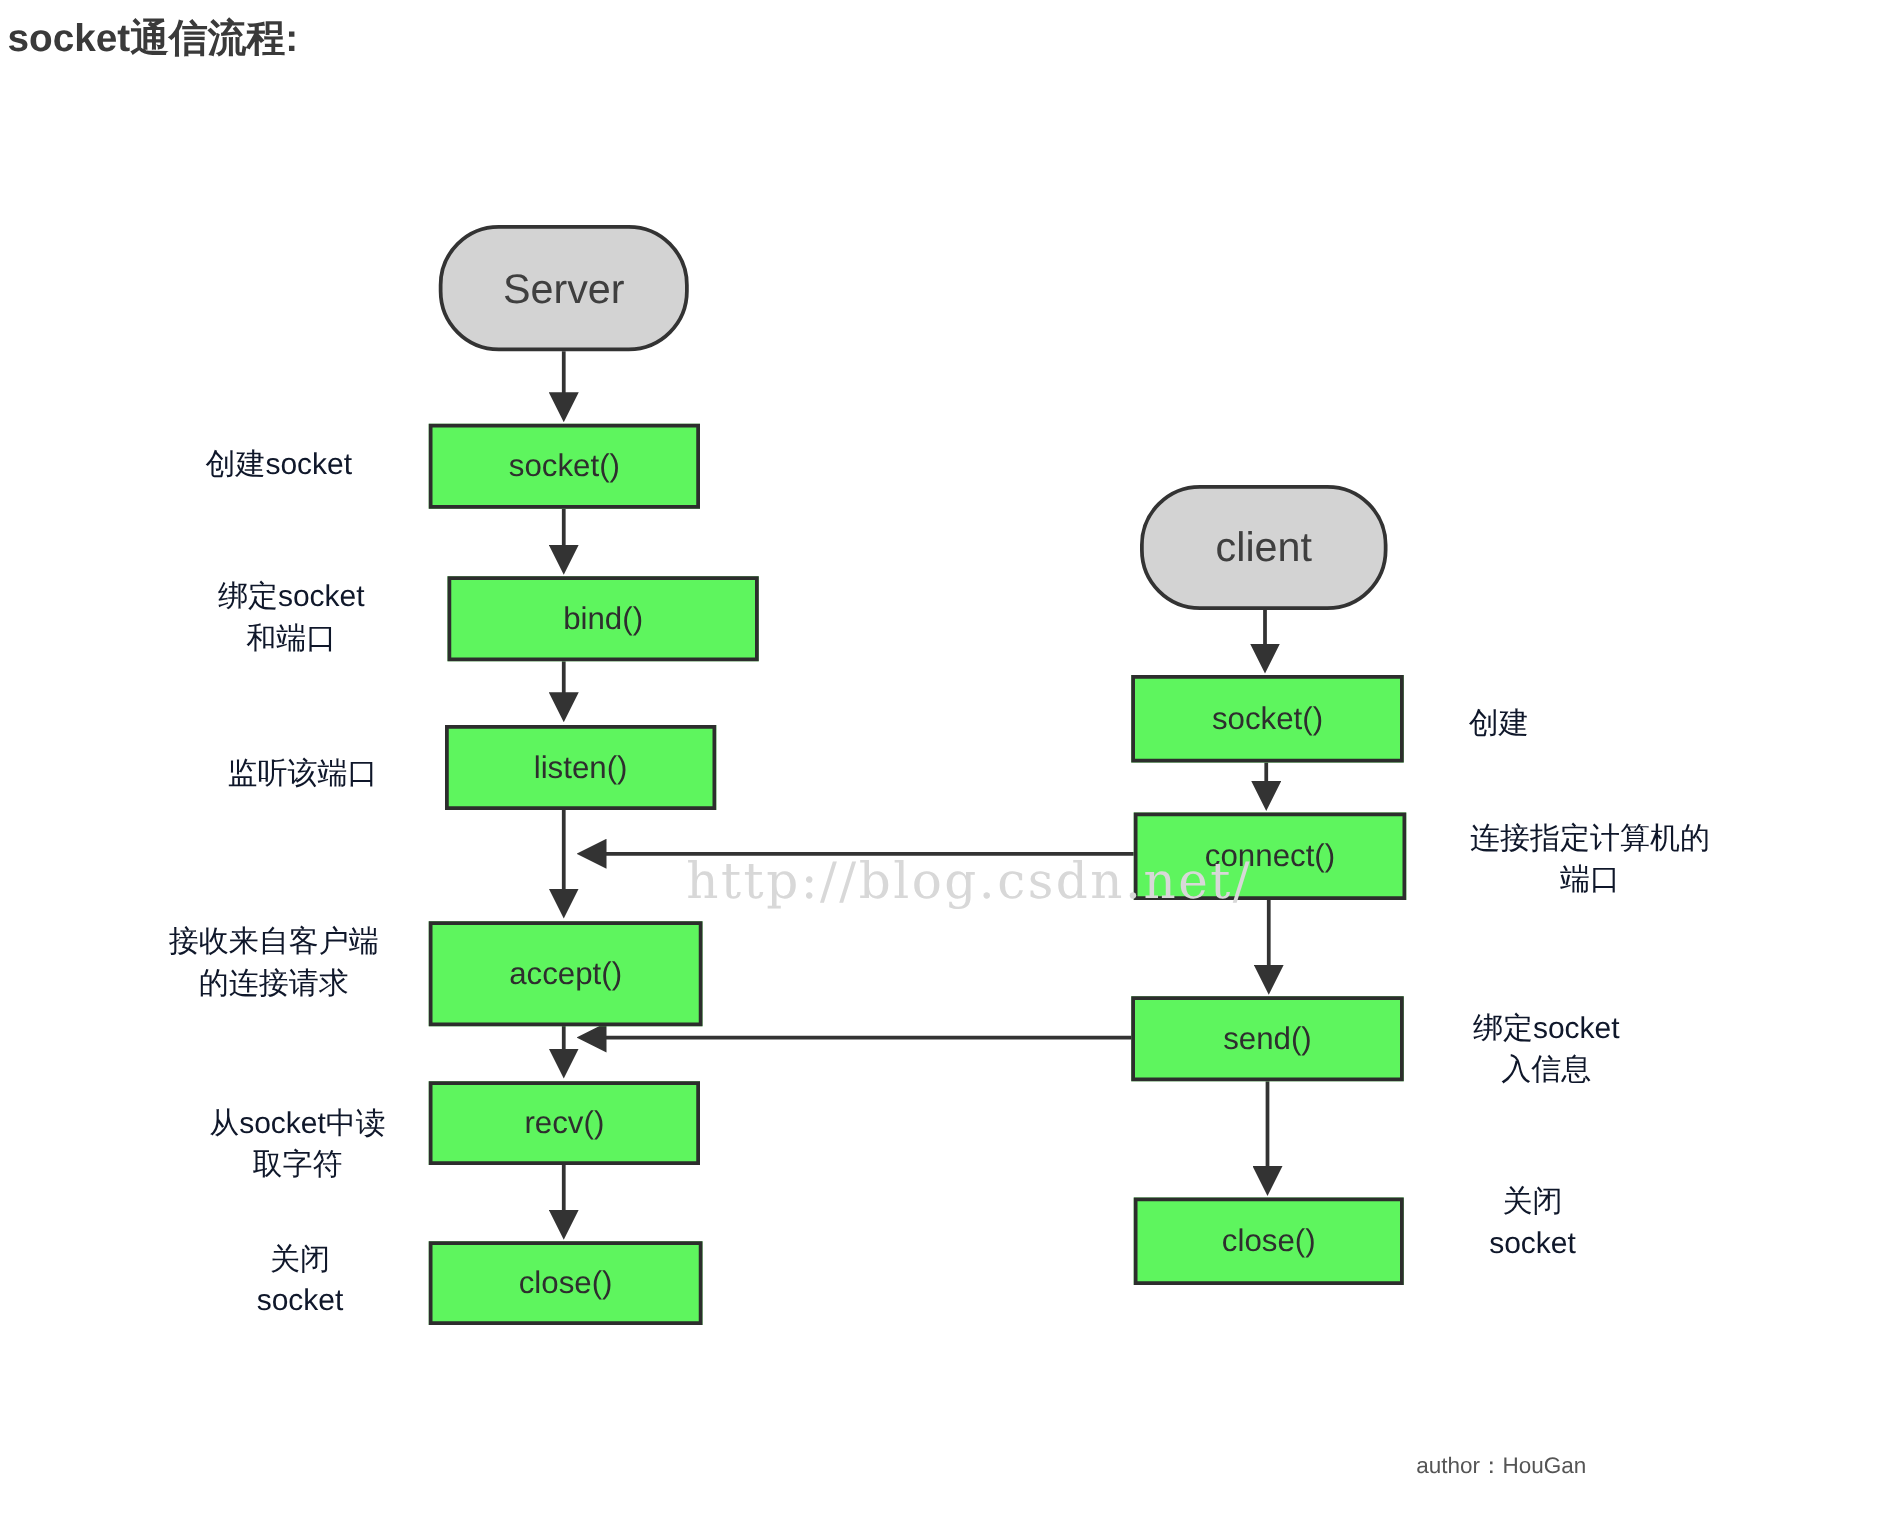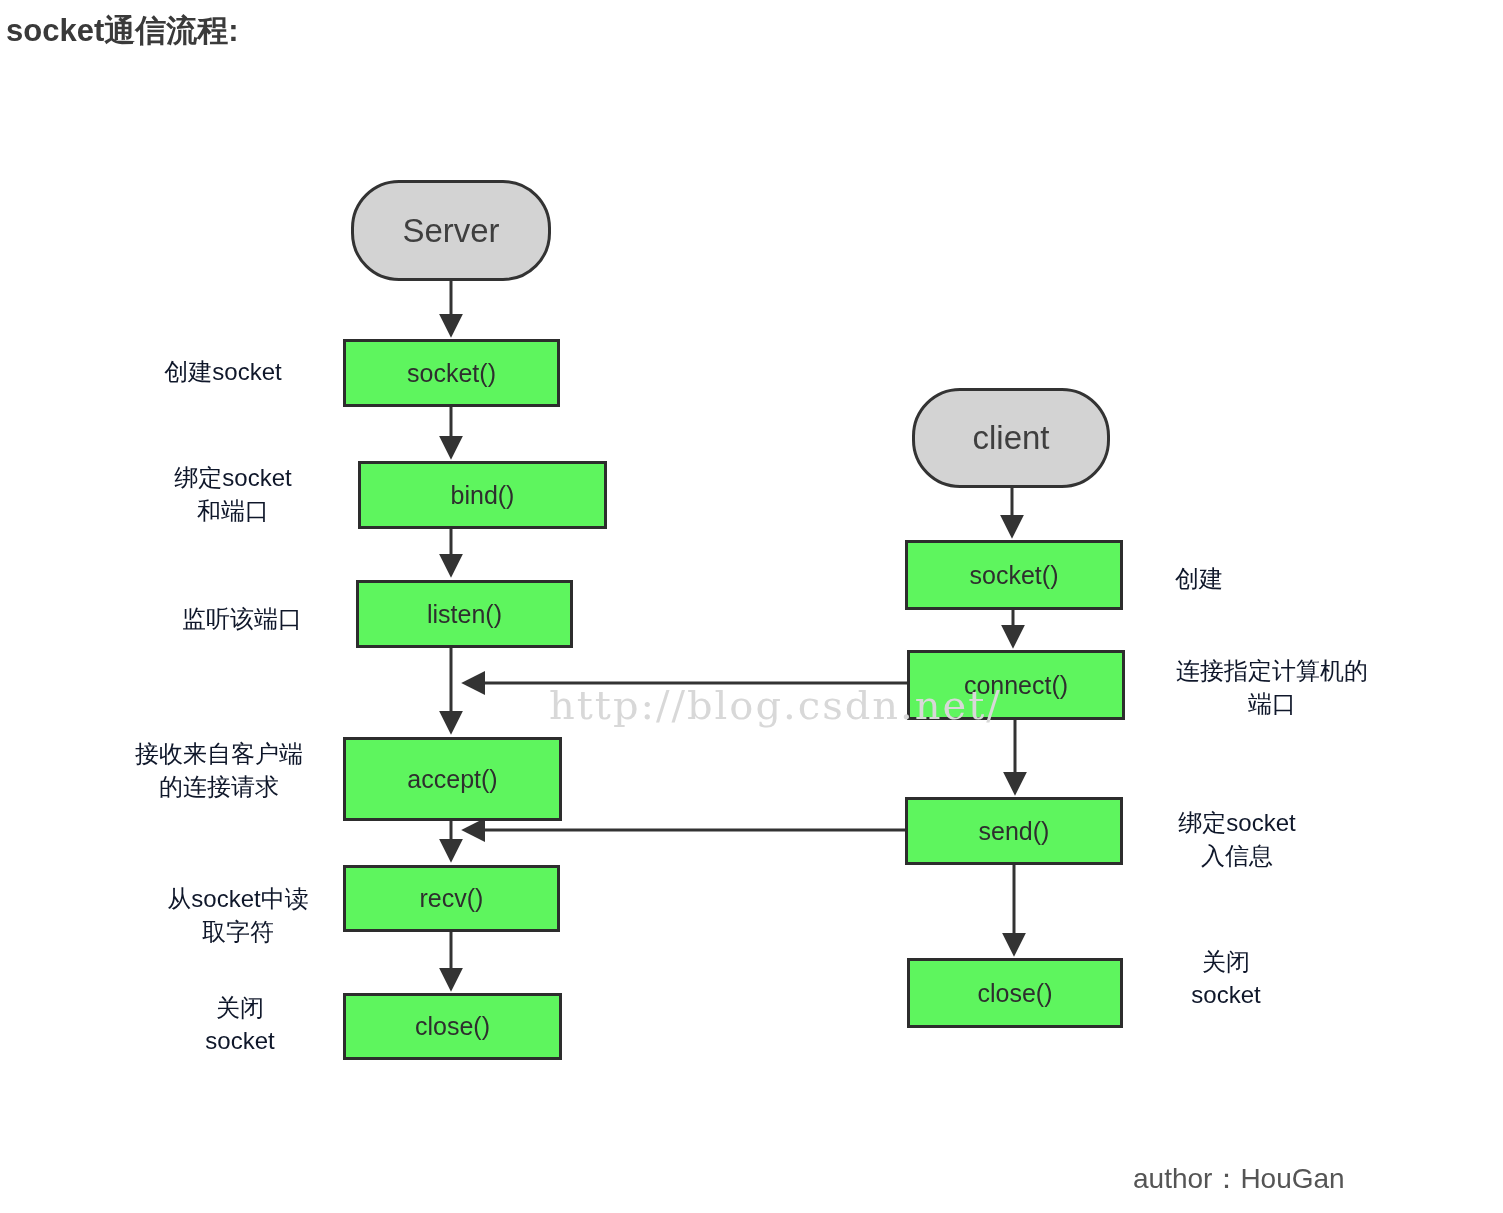--- a/index.html
+++ b/index.html
@@ -39,21 +39,21 @@
   }
   .watermark{
     position:absolute;left:549px;top:682px;
     font-family:"DejaVu Serif", serif;
     font-size:40px;letter-spacing:2px;
     color:var(--watermark_gray,#d8d8d8);
     z-index:5;
   }
   .author{
     position:absolute;left:1133px;top:1160px;
-    font-size:28px;color:#555555;
+    font-size:18px;color:#555555;
   }
   svg.arrows{position:absolute;left:0;top:0;z-index:2;pointer-events:none;}
   .box,.terminal{z-index:3;}
   .note{z-index:4;}
 </style>
 </head>
 <body>
 
 <div id="canvas">
 

